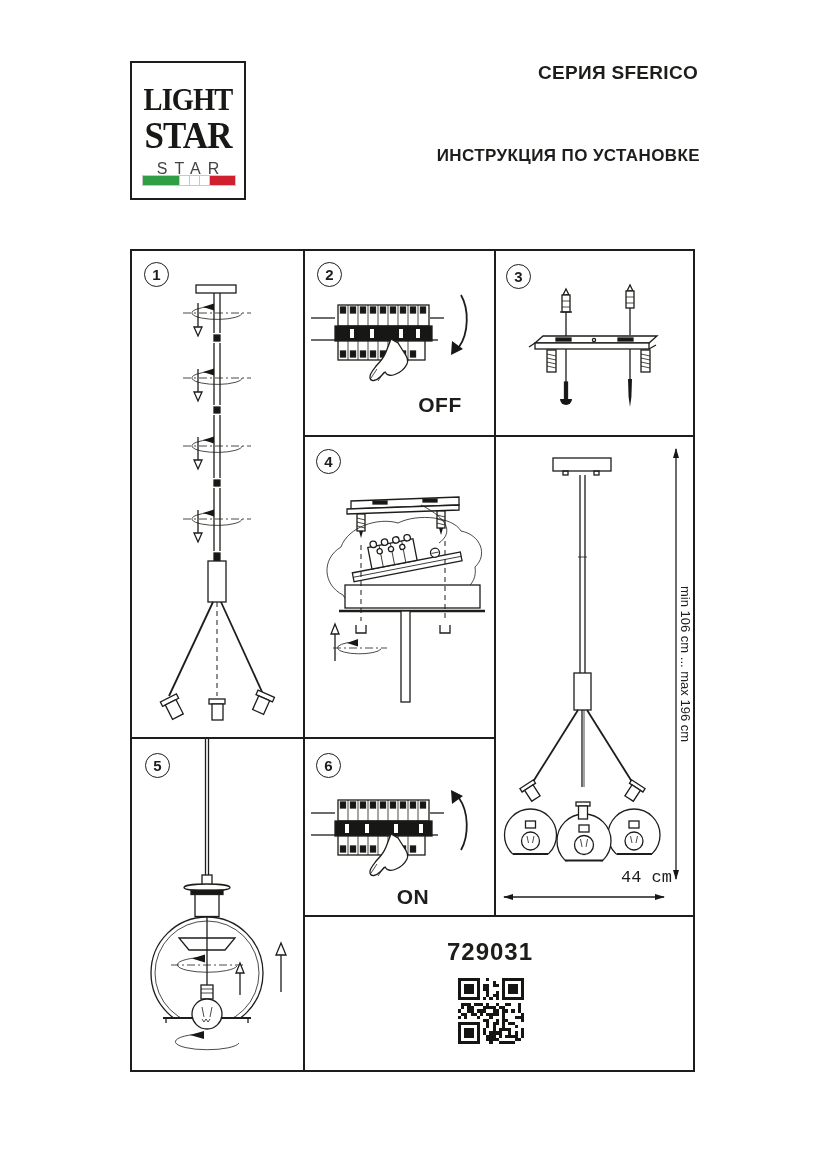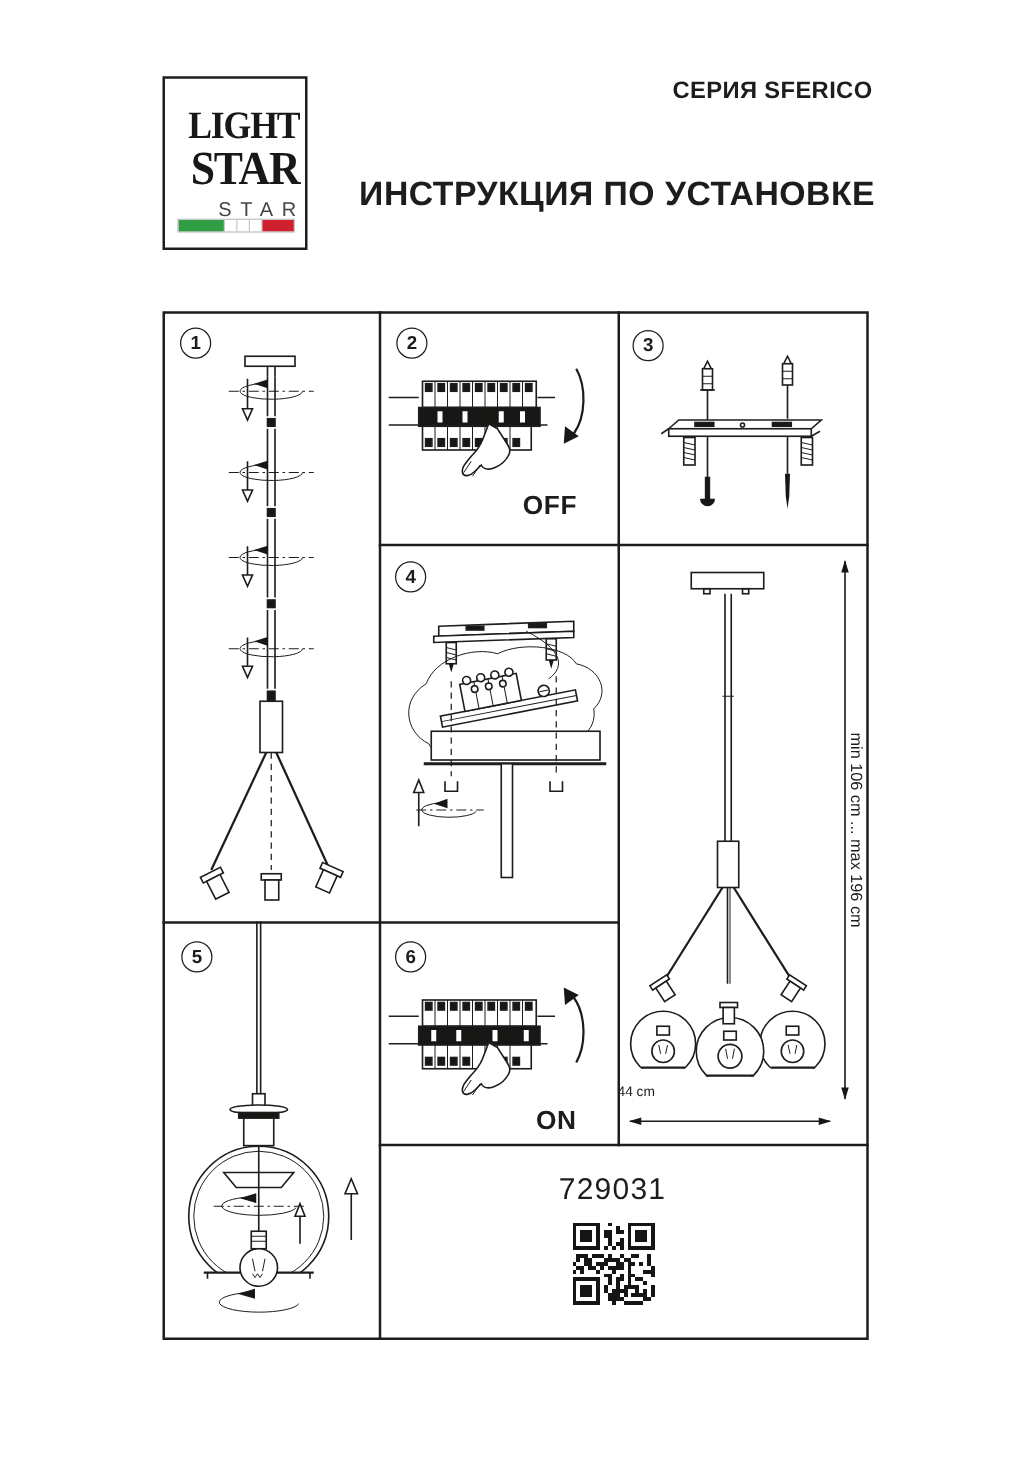--- a/index.html
+++ b/index.html
@@ -4,46 +4,46 @@
 <style>
   html,body{margin:0;padding:0;}
   body{
     width:826px;height:1171px;position:relative;background:#ffffff;
     font-family:"Liberation Sans","DejaVu Sans",sans-serif;color:#1d1d1b;
     overflow:hidden;
   }
   .abs{position:absolute;}
   
   .logo-box{left:130px;top:61px;width:112px;height:135px;border:2px solid #1d1d1b;
-    background:#fff;text-align:right;}
+    background:#fff;text-align:center;}
   .logo-word{font-family:"Liberation Serif","DejaVu Serif",serif;font-weight:700;
     color:#181816;line-height:1;transform:scaleX(.92);transform-origin:center;}
   .logo-light{font-size:31px;margin-top:21px;letter-spacing:-1px;}
   .logo-star{font-size:38px;margin-top:1px;letter-spacing:-1px;}
   .logo-group{font-size:16px;margin-top:6px;letter-spacing:7px;text-indent:7px;
     color:#444;font-weight:400;}
   .logo-flag{left:10px;top:112px;width:92px;height:9px;display:flex;gap:1px;
     background:#c9c9c9;border:1px solid #c9c9c9;}
   .logo-flag span{display:block;height:100%;}
   .head-series{right:128px;top:59px;text-align:right;font-weight:700;
     font-size:19px;line-height:28px;letter-spacing:.3px;}
   .head-title{right:126px;top:142px;text-align:right;font-weight:700;
-    font-size:27px;line-height:27px;letter-spacing:.4px;}
+    font-size:17px;line-height:27px;letter-spacing:.4px;}
   
   .gridline{background:#1d1d1b;position:absolute;}
   .grid-outer{left:130px;top:249px;width:565px;height:823px;border:2px solid #1d1d1b;
     box-sizing:border-box;background:#fff;}
   
   .badge{width:23px;height:23px;border:1.4px solid #1d1d1b;border-radius:50%;
     font-size:15px;font-weight:700;line-height:23px;text-align:center;background:#fff;}
   
   .pwr{width:80px;text-align:center;font-size:21px;font-weight:700;letter-spacing:.5px;margin-top:19px;}
-  .dim-w{width:178px;text-align:left;font-size:11px;}
+  .dim-w{width:178px;text-align:right;font-size:17px;font-family:Liberation Mono, monospace;}
   .dim-h{white-space:nowrap;font-size:13px;transform:rotate(90deg);transform-origin:0 0;}
-  .artnum{width:160px;text-align:center;font-size:24px;font-weight:400;letter-spacing:1px;}
+  .artnum{width:160px;text-align:center;font-size:24px;font-weight:700;letter-spacing:1px;}
   
   .diagram rect,.diagram path,.diagram line,.diagram circle,.diagram ellipse,
   .diagram polygon,.diagram polyline{fill:none;stroke:#1d1d1b;stroke-width:1.3;}
   .diagram .fi{fill:#171715;}
   .diagram .fiw{fill:#171715;stroke:none;}
   .diagram .fw{fill:#ffffff;}
   .diagram .wo{fill:#ffffff;stroke:none;}
   .diagram .thin{stroke-width:.8;}
   .diagram .th2{stroke-width:1.8;}
   .diagram .thick{stroke-width:2.4;}
@@ -441,21 +441,21 @@
 </svg>
 
 <div class="abs badge" style="left:144px;top:262px">1</div>
 <div class="abs badge" style="left:317px;top:262px">2</div>
 <div class="abs badge" style="left:506px;top:264px">3</div>
 <div class="abs badge" style="left:316px;top:449px">4</div>
 <div class="abs badge" style="left:145px;top:753px">5</div>
 <div class="abs badge" style="left:316px;top:753px">6</div>
 
 <div class="abs pwr" style="left:400px;top:374px">OFF</div>
-<div class="abs pwr" style="left:405px;top:866px">ON</div>
+<div class="abs pwr" style="left:373px;top:866px">ON</div>
 <div class="abs dim-h" style="left:693px;top:586px">min 106 cm ... max 196 cm</div>
 <div class="abs dim-w" style="left:494px;top:868px">44 cm</div>
 
 <div class="abs artnum" style="left:410px;top:938px">729031</div>
 <div class="abs" style="left:458px;top:978px">
   <svg width="66" height="66" viewBox="0 0 21 21" style="shape-rendering:crispEdges">
     <rect x="0" y="0" width="21" height="21" fill="#ffffff"></rect>
     <g id="qr-g">
         <rect x="0" y="0" width="7" height="7" fill="#151513"></rect>
         <rect x="1" y="1" width="5" height="5" fill="#fff"></rect>

